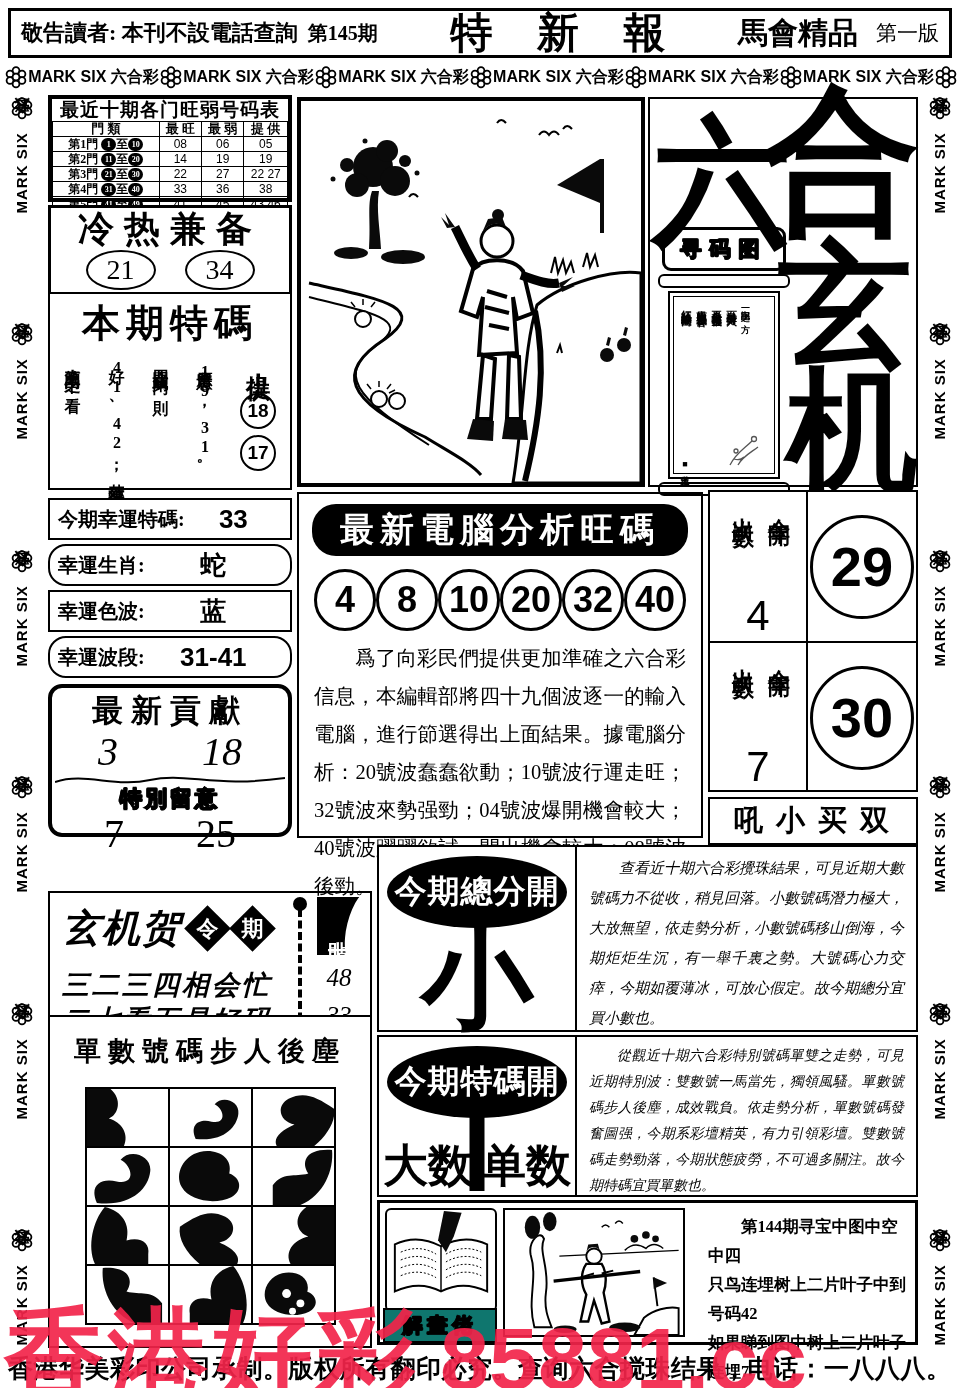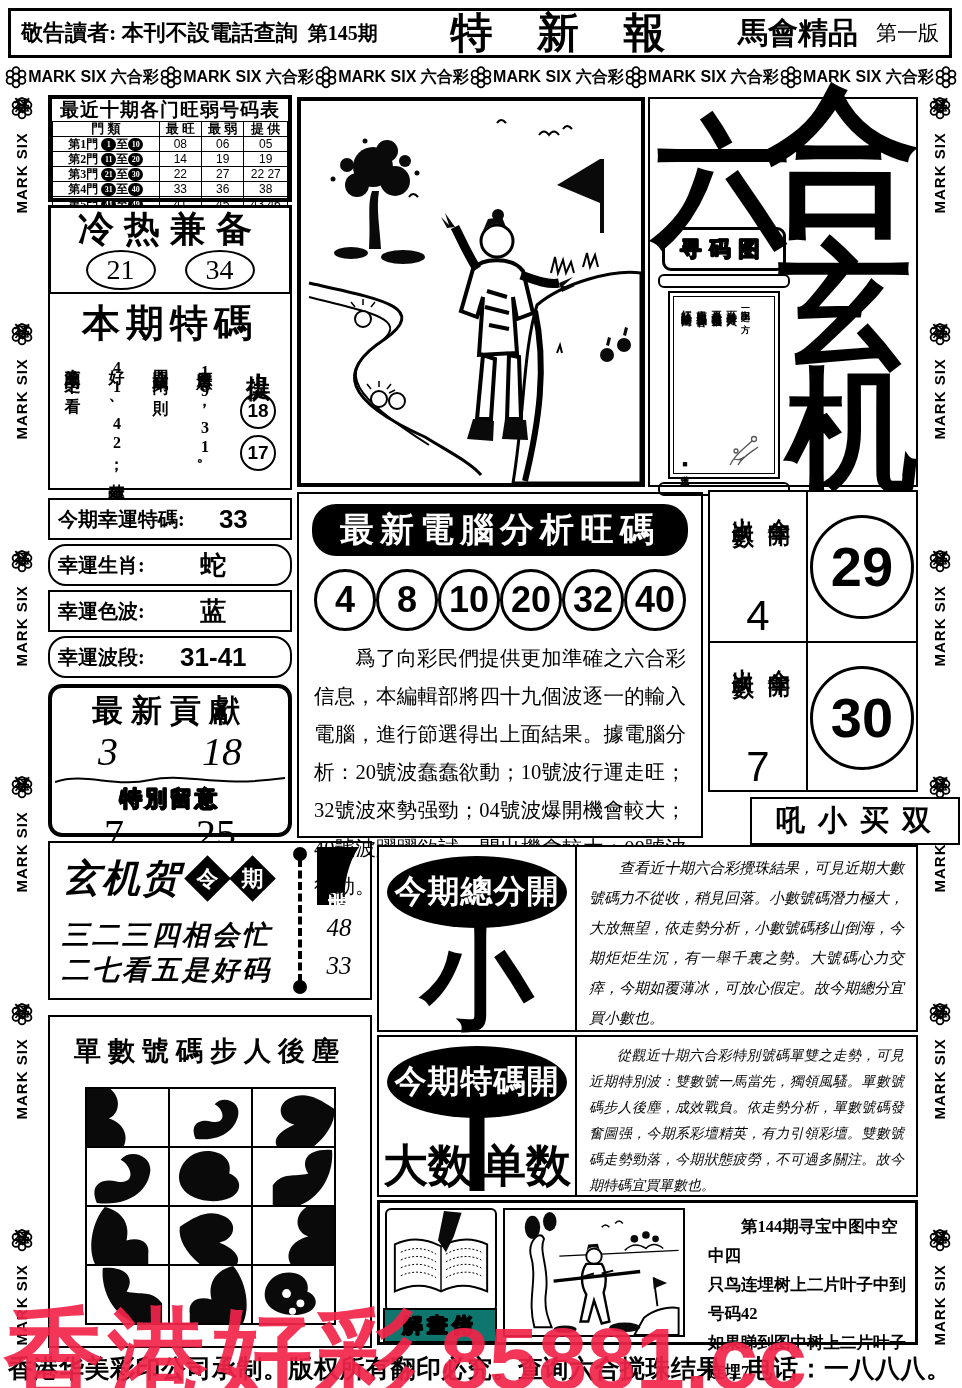--- a/index.html
+++ b/index.html
@@ -58,21 +58,21 @@
   .lrow .val{flex:1;text-align:center;font-size:26px;font-weight:bold;}
   .round{border-radius:18px;}
   
   .contrib{left:48px;top:684px;width:244px;height:153px;border:4px solid #000;border-radius:14px;}
   .co-title{font-size:31px;font-weight:bold;text-align:center;letter-spacing:8px;margin-top:2px;}
   .co-nums{display:flex;justify-content:space-between;padding:0 46px;font-size:40px;font-style:italic;line-height:40px;}
   .wavy{display:block;margin:0 auto;}
   .co-note{text-align:center;font-size:22px;letter-spacing:3px;margin-top:-4px;}
   .co-nums2{display:flex;justify-content:space-between;padding:0 52px;font-size:40px;line-height:40px;}
   
-  .mystery{left:48px;top:841px;width:324px;height:159px;display:flex;}
+  .mystery{left:48px;top:891px;width:324px;height:159px;display:flex;}
   .my-main{flex:1;padding:10px 0 0 12px;}
   .my-title{display:flex;align-items:center;gap:6px;}
   .my-prefix{font-size:38px;font-weight:bold;font-style:italic;letter-spacing:2px;}
   .diamond{width:33px;height:33px;background:#000;transform:rotate(45deg);display:inline-flex;
            align-items:center;justify-content:center;margin:0 3px;}
   .diamond i{transform:rotate(-45deg);font-style:normal;color:#fff;font-size:22px;font-weight:bold;}
   .poem{margin-top:14px;font-size:27px;font-weight:600;letter-spacing:3px;line-height:35px;font-style:italic;}
   .rail{width:0;border-left:4px dashed #000;position:relative;margin:16px 6px 16px 2px;}
   .rail::before,.rail::after{content:"";position:absolute;left:-9px;width:14px;height:14px;
         background:#000;border-radius:50%;}
@@ -125,21 +125,21 @@
   .scell{display:flex;height:149px;}
   .scell+.scell{border-top:2px solid #000;}
   .s-left{width:88px;border-right:2px solid #000;display:flex;flex-direction:column;padding:8px 4px 4px;}
   .s-labels{writing-mode:vertical-rl;text-orientation:upright;font-size:22px;font-weight:bold;
             letter-spacing:4px;height:96px;align-self:center;}
   .s-labels span{display:block;margin-left:6px;}
   .s-count{font-size:42px;text-align:center;line-height:40px;font-family:"Liberation Sans",sans-serif;}
   .s-right{flex:1;display:flex;align-items:center;justify-content:center;}
   .s-circle{width:98px;height:98px;border:3px solid #000;border-radius:50%;font-size:56px;font-weight:bold;}
   .slogan{left:708px;top:797px;width:210px;height:48px;font-size:29px;letter-spacing:13px;
-          font-weight:600;padding-left:10px;margin-left:42px;}
+          font-weight:600;padding-left:10px;}
   
   .split{left:377px;width:541px;display:flex;}
   .sp-left{width:196px;border-right:2px solid #000;position:relative;flex:none;}
   .ellipse{width:180px;height:72px;background:#000;border-radius:50%;color:#fff;font-size:32px;
            font-weight:bold;margin:9px auto 0;font-family:"Liberation Sans",sans-serif;letter-spacing:1px;}
   .bigsmall{font-size:112px;font-weight:bold;text-align:center;line-height:100px;}
   .stem{position:absolute;left:50%;transform:translateX(-50%);top:80px;bottom:4px;width:15px;background:#000;}
   .opts{position:absolute;left:0;right:0;bottom:6px;display:flex;}
   .opts span{flex:1;text-align:center;font-size:45px;font-weight:bold;line-height:1;}
   .sp-right{flex:1;padding:6px 12px 4px;display:flex;flex-direction:column;}

